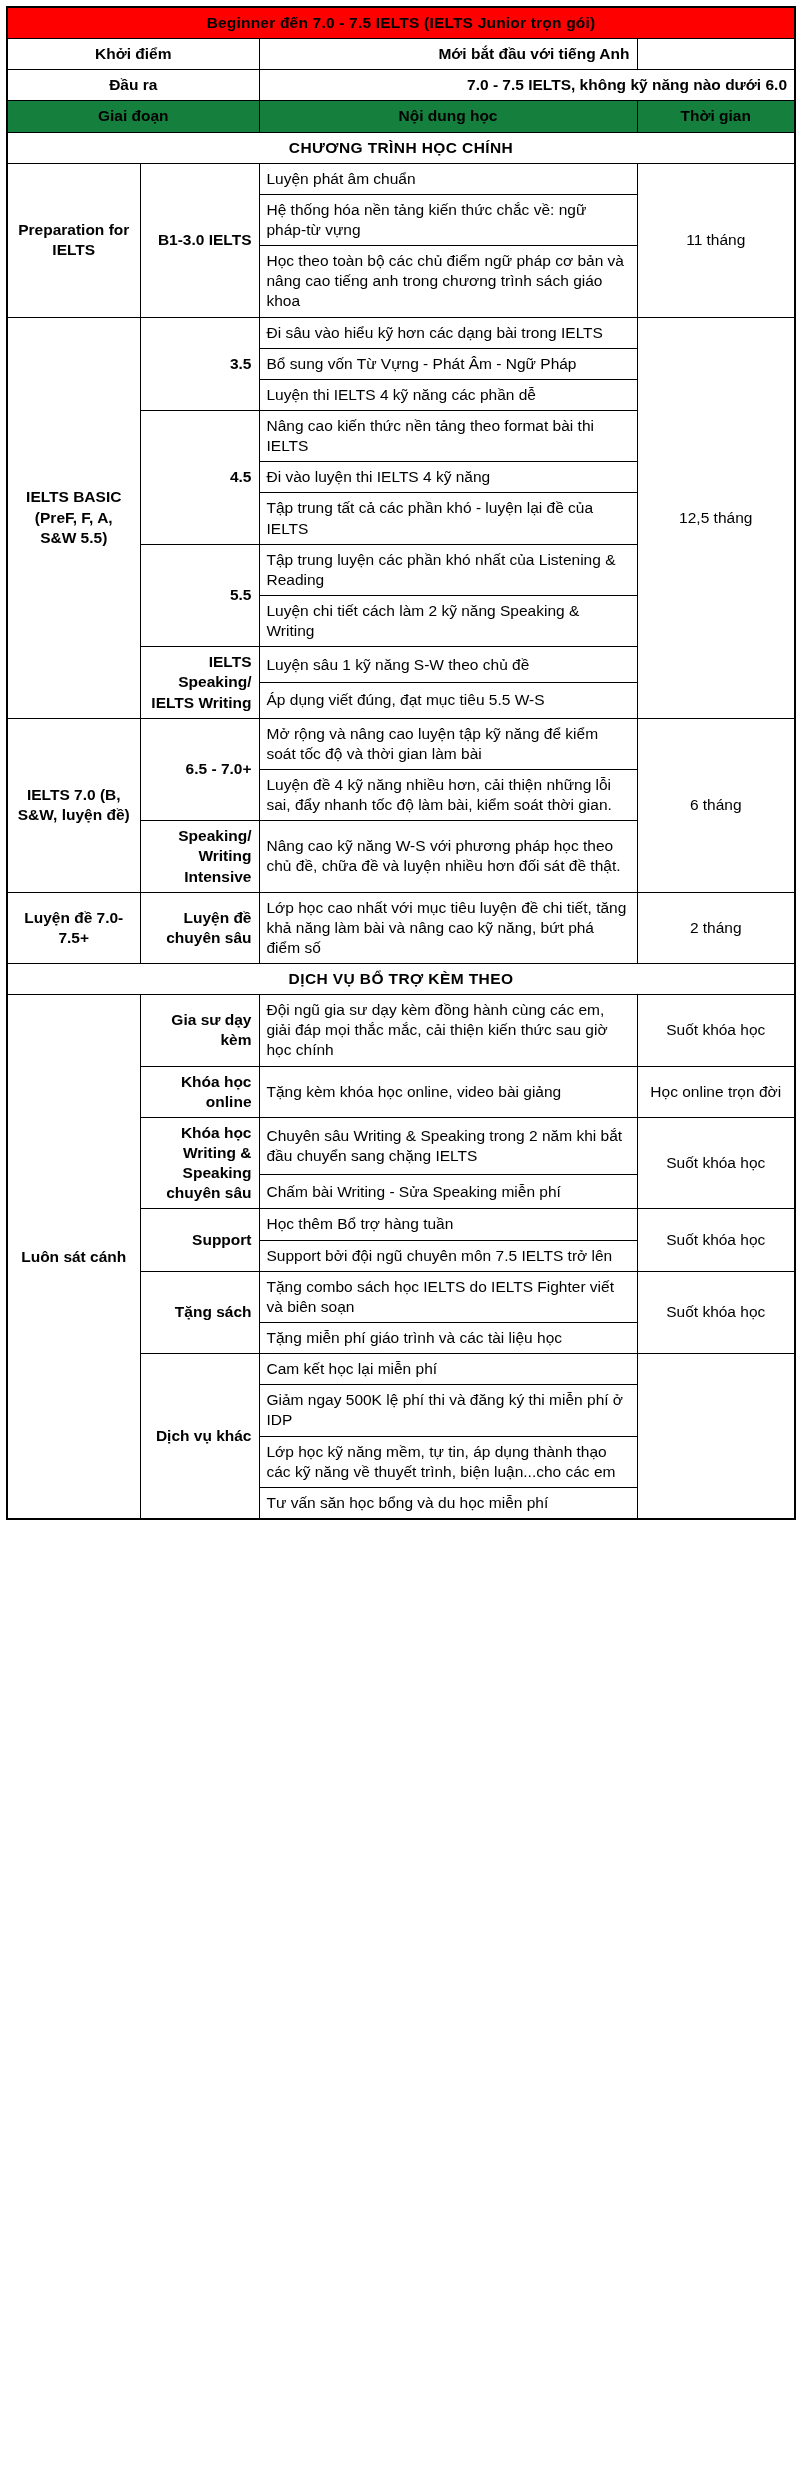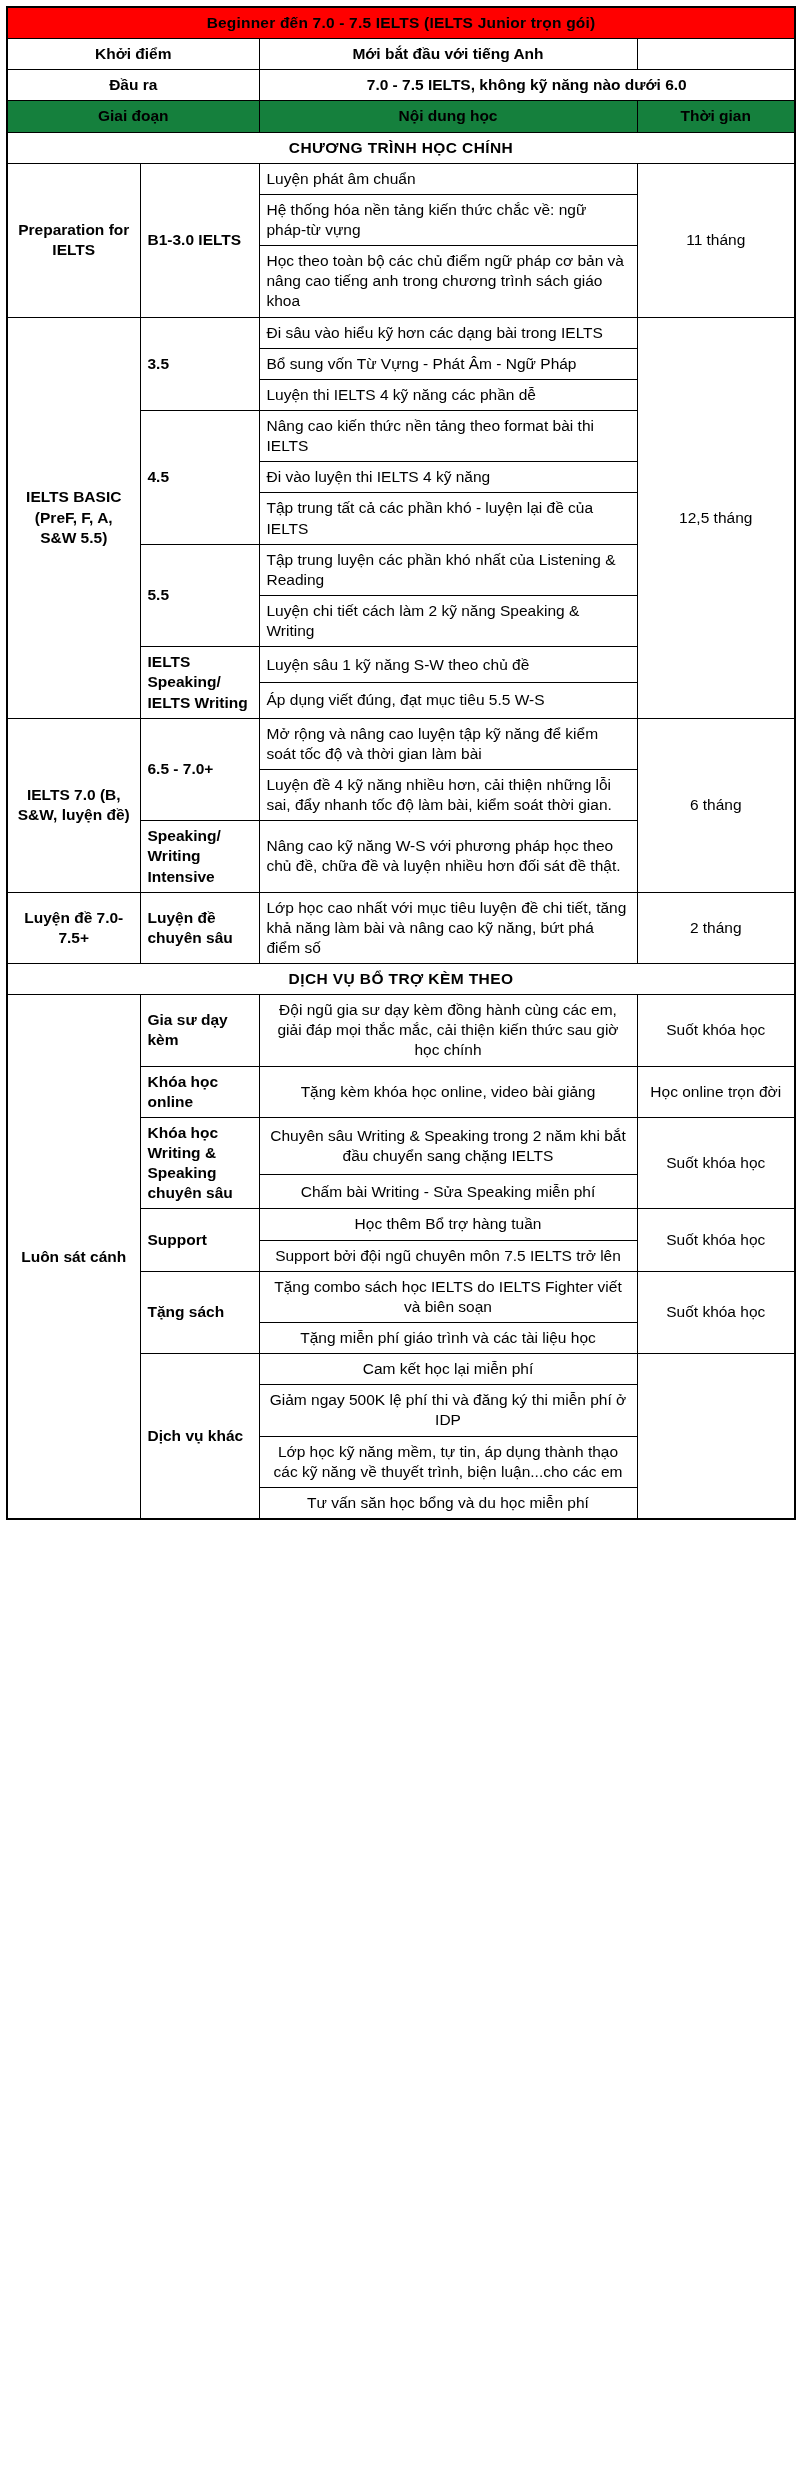--- a/index.html
+++ b/index.html
@@ -40,21 +40,21 @@
     border:1px solid #000;
   }
   .lbl{
     text-align:center;
     font-weight:bold;
     font-size:17px;
   }
   .val{
     font-weight:bold;
     font-size:17px;
-    text-align:center;
+    text-align:right;
     margin-top:40px;
   }
   .yellow td{
     background:#15803d;
     font-weight:bold;
     text-align:center;
     font-size:17px;
   }
   .banner td{
     color:#FF0000;
@@ -68,34 +68,34 @@
     color:#FF0000;
     font-weight:bold;
     text-align:center;
     font-size:15.5px;
     line-height:1.45;
     margin-top:32px;
   }
   .level{
     color:#FF0000;
     font-weight:bold;
-    text-align:left;
+    text-align:right;
     font-size:15.5px;
     line-height:1.45;
   }
   .content{
     text-align:left;
     font-size:16px;
   }
   .time{
     text-align:center;
     font-size:16px;
     margin-top:36px;
   }
-  .center-c{text-align:center;margin-top:47px;}
+  .center-c{text-align:left;margin-top:47px;}
   .blank{}
 </style>
 </head>
 <body>
 
 <div class="wrap">
   <table class="sched">
     <colgroup>
       <col class="c1">
         <col class="c2">

